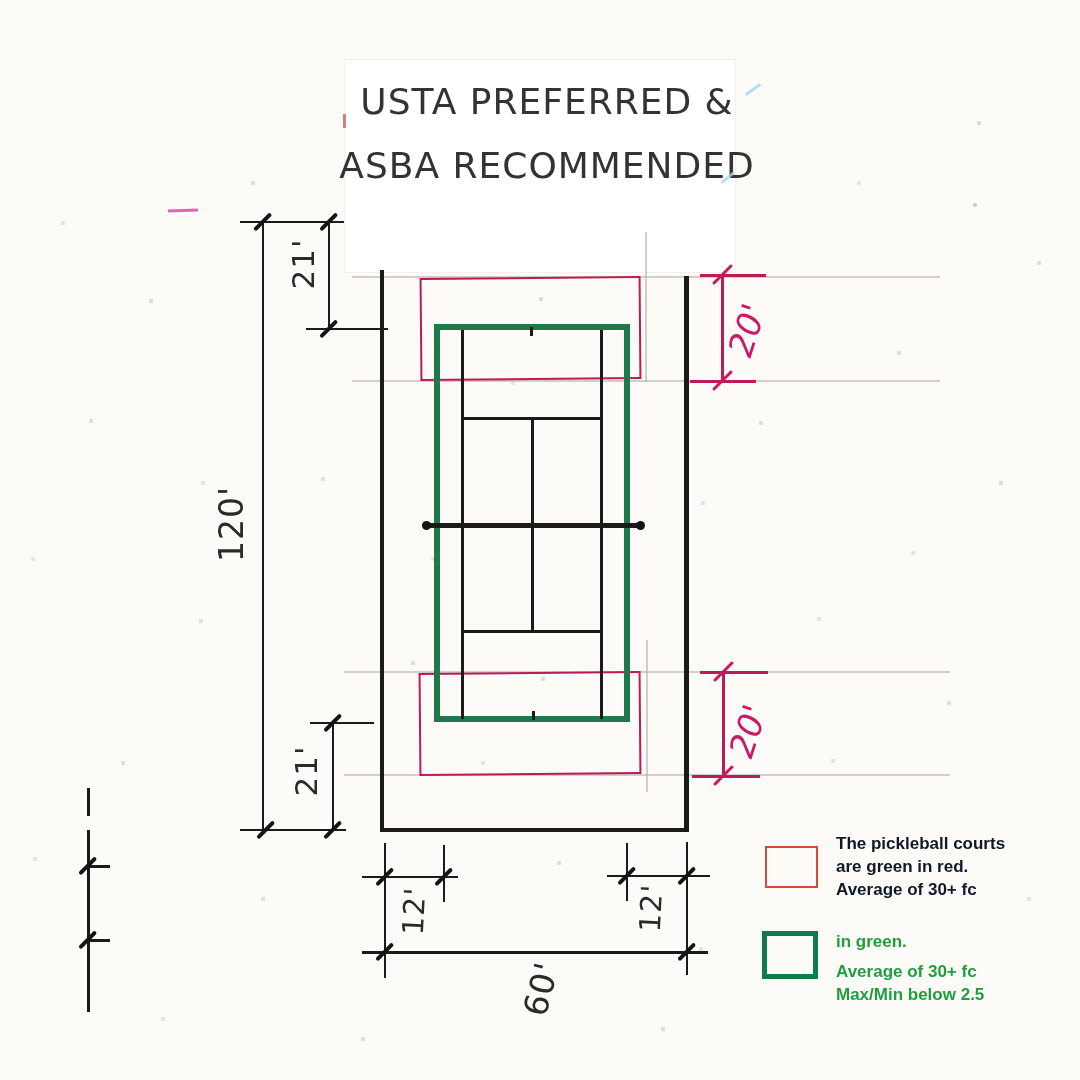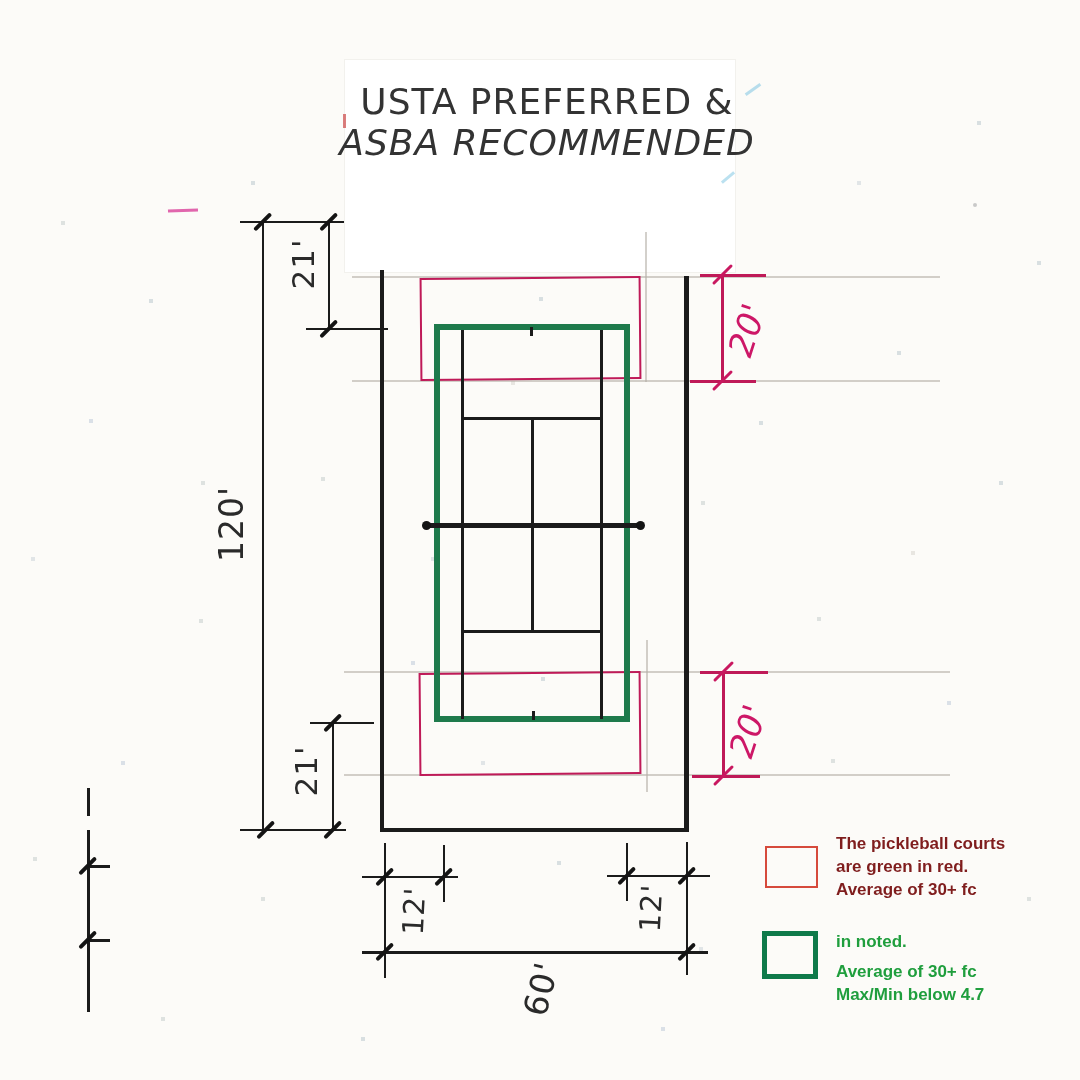--- a/index.html
+++ b/index.html
@@ -18,21 +18,21 @@
   .rot87{transform:translate(-50%,-50%) rotate(-87deg);}
   .rot76{transform:translate(-50%,-50%) rotate(-76deg);}
   .pklabel{position:absolute;color:#cd1767;font-size:34px;font-style:italic;white-space:nowrap;
            transform:translate(-50%,-50%) rotate(-72deg);font-weight:500;}
   .title-patch{position:absolute;left:345px;top:60px;width:390px;height:212px;background:#ffffff;
                box-shadow:0 0 0 1px rgba(210,210,205,.25);}
   .title-line{position:absolute;color:#333333;font-size:36px;letter-spacing:1px;white-space:nowrap;
               transform:translate(-50%,-50%);font-weight:500;}
   .legend-text{position:absolute;width:230px;font-family:"Liberation Sans","DejaVu Sans",sans-serif;
                font-weight:bold;font-size:17px;line-height:23px;}
-  .legend-red{color:#7f1d1d;}
+  .legend-red{color:#0f172a;}
   .legend-green{color:#1f9e3d;}
   .gap-top{margin-top:7px;}
   .speckles{position:absolute;left:0;top:0;width:2px;height:2px;background:transparent;opacity:.75;
     box-shadow:150px 300px 0 1px #ccd6da,200px 620px 0 1px #d4dad8,90px 420px 0 1px #cfd8e2,
       322px 478px 0 1px #d4dad8,540px 298px 0 1px #ccd6da,432px 558px 0 1px #d8dee2,
       702px 502px 0 1px #d4dad8,898px 352px 0 1px #ccd6da,948px 702px 0 1px #cfd8e2,
       262px 898px 0 1px #d4dad8,558px 862px 0 1px #ccd6da,482px 762px 0 1px #d8dee2,
       818px 618px 0 1px #d4dad8,1000px 482px 0 1px #ccd6da,122px 762px 0 1px #cfd8e2,
       62px 222px 0 1px #d4dad8,978px 122px 0 1px #ccd6da,858px 182px 0 1px #d8dee2,
       162px 1018px 0 1px #d4dad8,362px 1038px 0 1px #ccd6da,662px 1028px 0 1px #cfd8e2,
@@ -45,21 +45,21 @@
 </head>
 <body>
 
 <div class="canvas">
 
   <div class="speckles"></div>
 
   <div class="title-patch"></div>
   <div style="position:absolute;left:343px;top:114px;width:3px;height:14px;background:#cc4747;opacity:.7;"></div>
   <div class="title-line" style="left:547px;top:101px;">USTA PREFERRED &amp;</div>
-  <div class="title-line" style="left:547px;top:142px;font-style:italic;">ASBA RECOMMENDED</div>
+  <div class="title-line" style="left:547px;top:165px;">ASBA RECOMMENDED</div>
   <div style="position:absolute;left:744px;top:88px;width:18px;height:3px;background:#a5d6e8;transform:rotate(-35deg);opacity:.8;"></div>
   <div style="position:absolute;left:720px;top:176px;width:16px;height:3px;background:#aadaec;transform:rotate(-40deg);opacity:.8;"></div>
   <div style="position:absolute;left:168px;top:209px;width:30px;height:3px;background:#d9419a;transform:rotate(-2deg);opacity:.8;"></div>
   <div style="position:absolute;left:973px;top:203px;width:4px;height:4px;background:#c9c9c9;border-radius:50%;"></div>
 
   <div class="guide" style="left:352px;top:276px;width:588px;height:2px;"></div>
   <div class="guide" style="left:352px;top:380px;width:588px;height:2px;"></div>
   <div class="guide" style="left:344px;top:671px;width:606px;height:2px;"></div>
   <div class="guide" style="left:344px;top:774px;width:606px;height:2px;"></div>
   <div class="guide" style="left:645px;top:232px;width:2px;height:150px;"></div>
@@ -142,19 +142,19 @@
 
   <div>
     <div class="box" style="left:765px;top:846px;width:49px;height:38px;border-width:2.5px;border-color:#d64a3c;"></div>
     <div class="legend-text legend-red" style="left:836px;top:832px;">
       <div>The pickleball courts</div>
       <div>are green in red.</div>
       <div>Average of 30+ fc</div>
     </div>
     <div class="box" style="left:762px;top:931px;width:46px;height:38px;border-width:5px;border-color:#0f7a4a;"></div>
     <div class="legend-text legend-green" style="left:836px;top:930px;">
-      <div>in noted.</div>
+      <div>in green.</div>
       <div class="gap-top">Average of 30+ fc</div>
-      <div>Max/Min below 4.7</div>
+      <div>Max/Min below 2.5</div>
     </div>
   </div>
 
 </div>
 
 </body></html>

